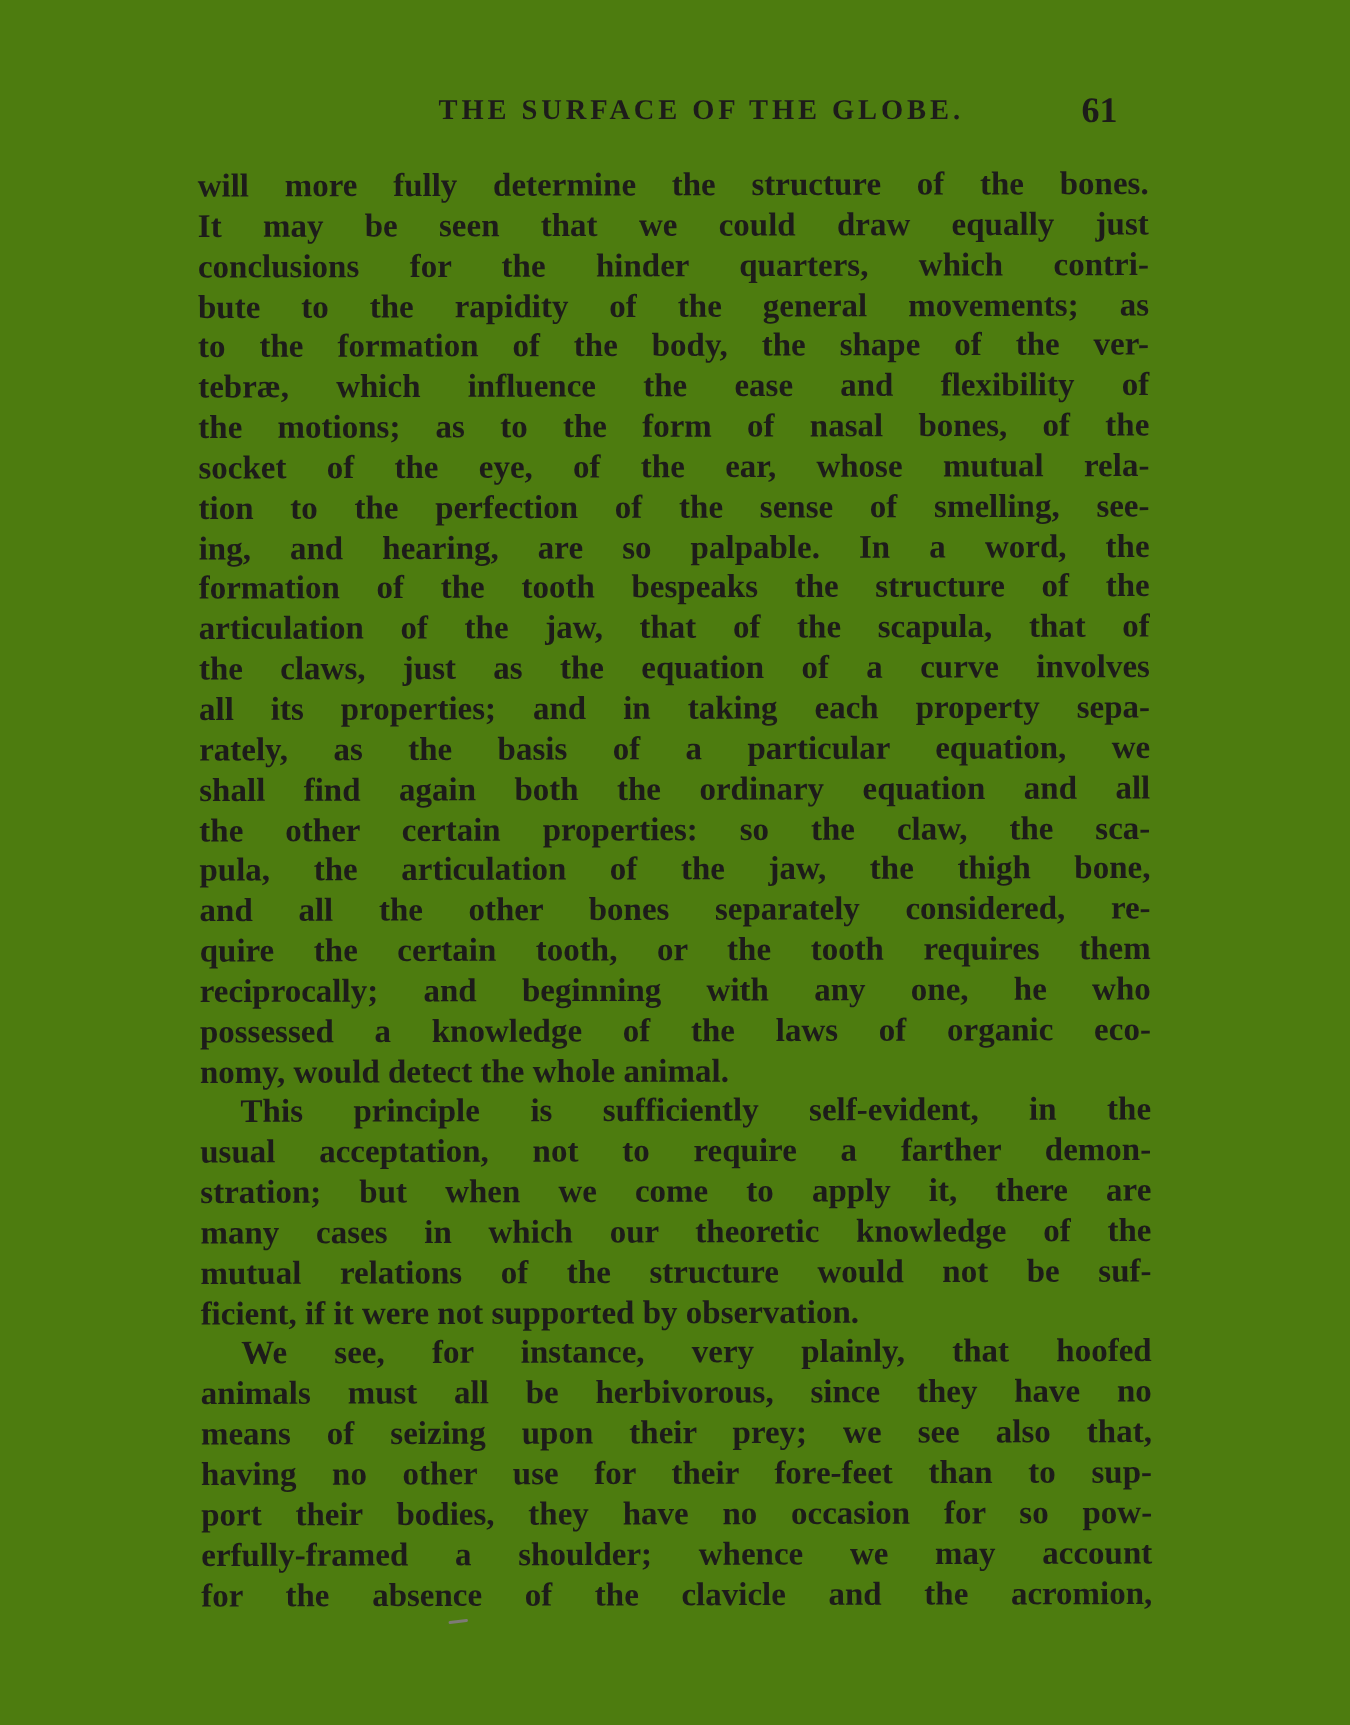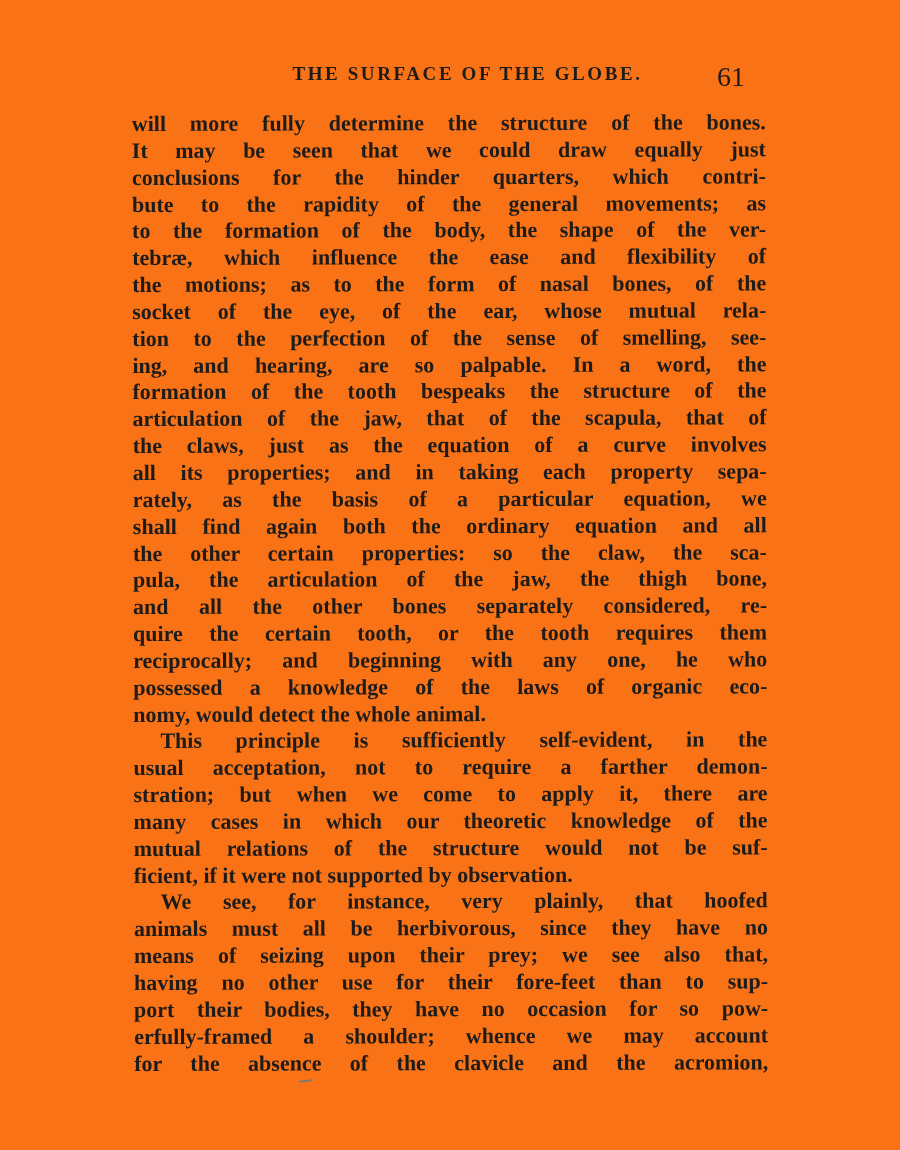--- a/index.html
+++ b/index.html
@@ -11,21 +11,21 @@
     height: 1150px;
     background: #fdfdfc;
     overflow: hidden;
     position: relative;
   }
   .page {
     position: absolute;
     inset: 0;
     font-family: "Liberation Serif", serif;
     color: #1d1c1a;
-    background: #f97316;
+    background: #4d7c0f;
   }
   .header {
     position: absolute;
     left: 140px;
     top: 63px;
     width: 625px;
     height: 30px;
   }
   .running-title {
     position: absolute;
@@ -34,22 +34,22 @@
     text-align: center;
     font-size: 19px;
     font-weight: bold;
     letter-spacing: 2.6px;
     white-space: nowrap;
   }
   .page-number {
     position: absolute;
     right: 20px;
     top: -2px;
-    font-size: 28px;
-    font-weight: normal;
+    font-size: 24px;
+    font-weight: bold;
   }
   .body-text {
     position: absolute;
     left: 133px;
     top: 111px;
     width: 634px;
     font-size: 22px;
     font-weight: bold;
     transform: rotate(-0.15deg);
     transform-origin: left center;

